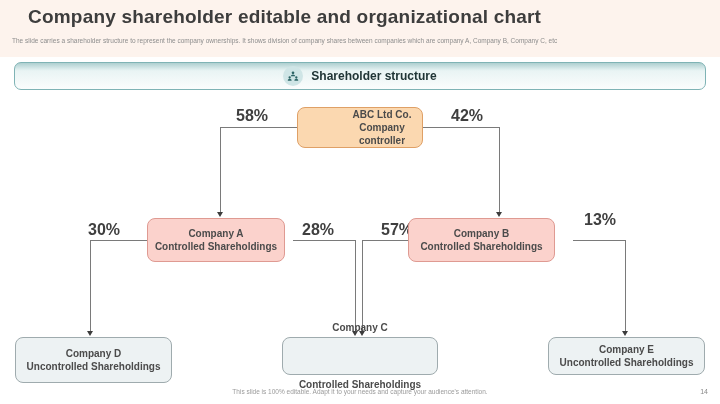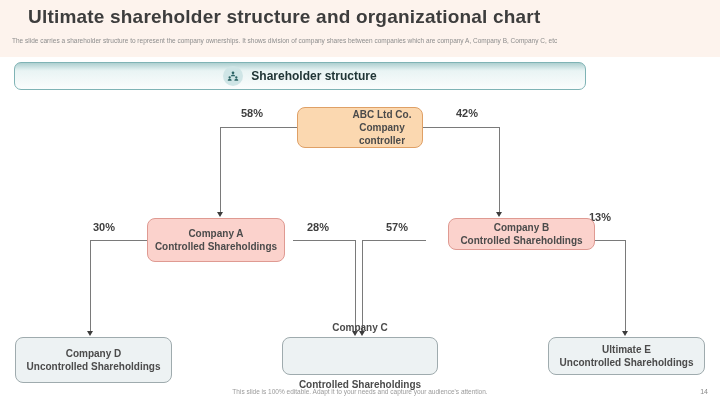--- a/index.html
+++ b/index.html
@@ -5,55 +5,55 @@
   html,body{margin:0;padding:0;background:#888;}
   .slide{
     position:relative;width:720px;height:404px;background:#ffffff;
     font-family:"Liberation Sans",sans-serif;overflow:hidden;
     outline:1px solid #d8d8d8;margin:0 auto;
   }
   .topband{position:absolute;left:0;top:0;width:720px;height:57px;background:#fdf3ed;}
   .title{position:absolute;left:28px;top:6px;font-size:19px;font-weight:700;color:#3d3d3d;letter-spacing:.2px;}
   .subtitle{position:absolute;left:12px;top:37px;font-size:6.5px;color:#8d8d8d;}
   .banner{
-    position:absolute;left:14px;top:62px;width:572px;height:28px;border-radius:7px;
+    position:absolute;left:14px;top:62px;width:692px;height:28px;border-radius:7px;
     border:1.5px solid #7fb3b5;box-sizing:border-box;
     background:linear-gradient(#aecfd0 0%,#e9f4f4 30%,#fbfdfd 100%);
     display:flex;align-items:center;justify-content:center;gap:8px;
   }
   .banner-icon{
     width:20px;height:20px;border-radius:50%;background:#cfe5e6;
     display:flex;align-items:center;justify-content:center;flex:0 0 auto;
   }
   .banner-label{font-size:12px;font-weight:700;color:#203536;}
   .node{
     position:absolute;border-radius:8px;box-sizing:border-box;
     display:flex;flex-direction:column;align-items:center;justify-content:center;
     text-align:center;font-weight:700;font-size:10px;line-height:1.3;color:#4b4b4b;
   }
   .node-root{background:#fbd8b0;border:1.5px solid #dfa066;padding-left:44px;}
   .node-l2{background:#fbd2cc;border:1.5px solid #df9a92;}
   .node-l3{background:#edf2f3;border:1px solid #9fabae;}
-  .pct{position:absolute;width:40px;text-align:center;font-size:11px;font-weight:700;color:#3f3f3f;}
+  .pct{position:absolute;width:40px;text-align:center;font-size:16px;font-weight:700;color:#3f3f3f;}
   .hline,.vline{position:absolute;background:#7a7a7a;}
   .arrow-down{
     position:absolute;width:0;height:0;
     border-left:3.5px solid transparent;border-right:3.5px solid transparent;
     border-top:5px solid #3c3c3c;
   }
   .footer{position:absolute;left:0;top:388px;width:720px;text-align:center;font-size:6.5px;color:#9a9a9a;}
   .pagenum{position:absolute;right:12px;top:388px;font-size:7px;color:#8a8a8a;}
 </style>
 </head>
 <body>
 
 <div class="slide">
 
   <div class="topband"></div>
-  <div class="title">Ultimate shareholder structure and organizational chart</div>
+  <div class="title">Company shareholder editable and organizational chart</div>
   <div class="subtitle">The slide carries a shareholder structure to represent the company ownerships. It shows division of company shares between companies which are company A, Company B, Company C, etc</div>
 
   <div class="banner">
     <span class="banner-icon">
       <svg viewBox="0 0 24 24" width="14" height="14" fill="#2c6466" aria-hidden="true">
         <circle cx="12" cy="6.5" r="2.3"></circle>
           <path d="M8.4 12.6c0-2.1 1.6-3.3 3.6-3.3s3.6 1.2 3.6 3.3z"></path>
         <circle cx="6.3" cy="14.6" r="2"></circle>
           <path d="M3 20c0-1.9 1.4-3.1 3.3-3.1S9.6 18.1 9.6 20z"></path>
         <circle cx="17.7" cy="14.6" r="2"></circle>
@@ -96,34 +96,34 @@
 
   <div class="node node-root" style="left:297px;top:107px;width:126px;height:41px;">
     <span>ABC Ltd Co.</span>
     <span>Company controller</span>
   </div>
 
   <div class="node node-l2" style="left:147px;top:218px;width:138px;height:44px;">
     <span>Company A</span>
     <span>Controlled Shareholdings</span>
   </div>
-  <div class="node node-l2" style="left:448px;top:218px;width:147px;height:32px;">
+  <div class="node node-l2" style="left:408px;top:218px;width:147px;height:44px;">
     <span>Company B</span>
     <span>Controlled Shareholdings</span>
   </div>
 
   <div class="node node-l3" style="left:15px;top:337px;width:157px;height:46px;">
     <span>Company D</span>
     <span>Uncontrolled Shareholdings</span>
   </div>
   <div class="node node-l3" style="left:282px;top:337px;width:156px;height:38px;gap:44px;">
     <span>Company C</span>
     <span>Controlled Shareholdings</span>
   </div>
   <div class="node node-l3" style="left:548px;top:337px;width:157px;height:38px;">
-    <span>Ultimate E</span>
+    <span>Company E</span>
     <span>Uncontrolled Shareholdings</span>
   </div>
 
   <div class="footer">This slide is 100% editable. Adapt it to your needs and capture your audience's attention.</div>
   <div class="pagenum">14</div>
 
 </div>
 
 </body></html>

